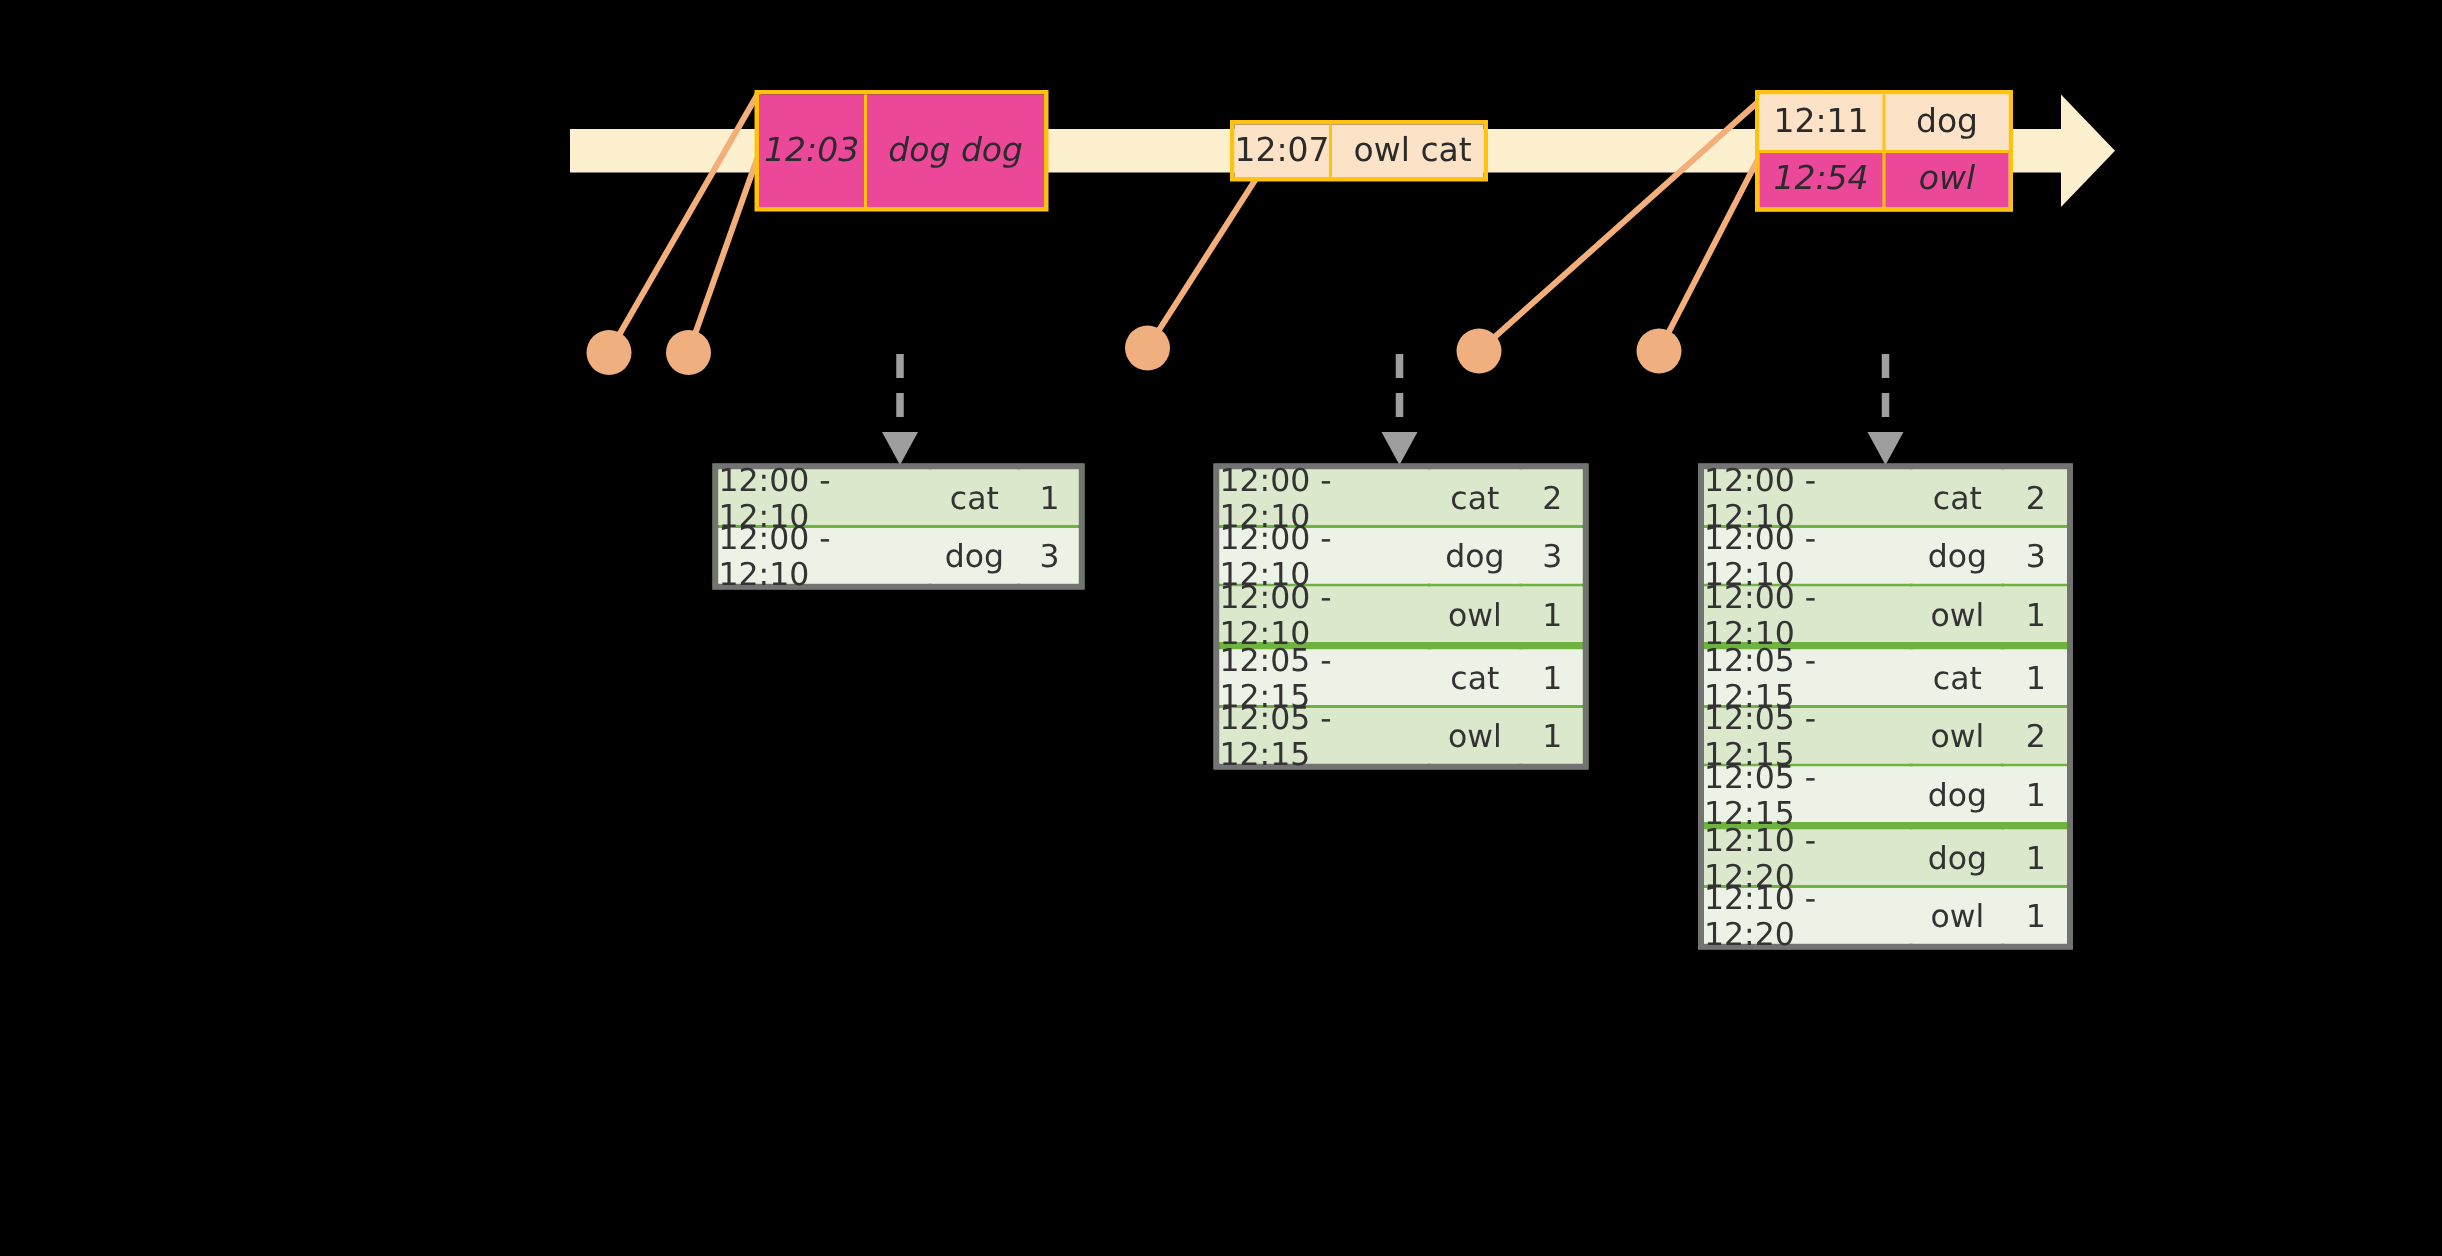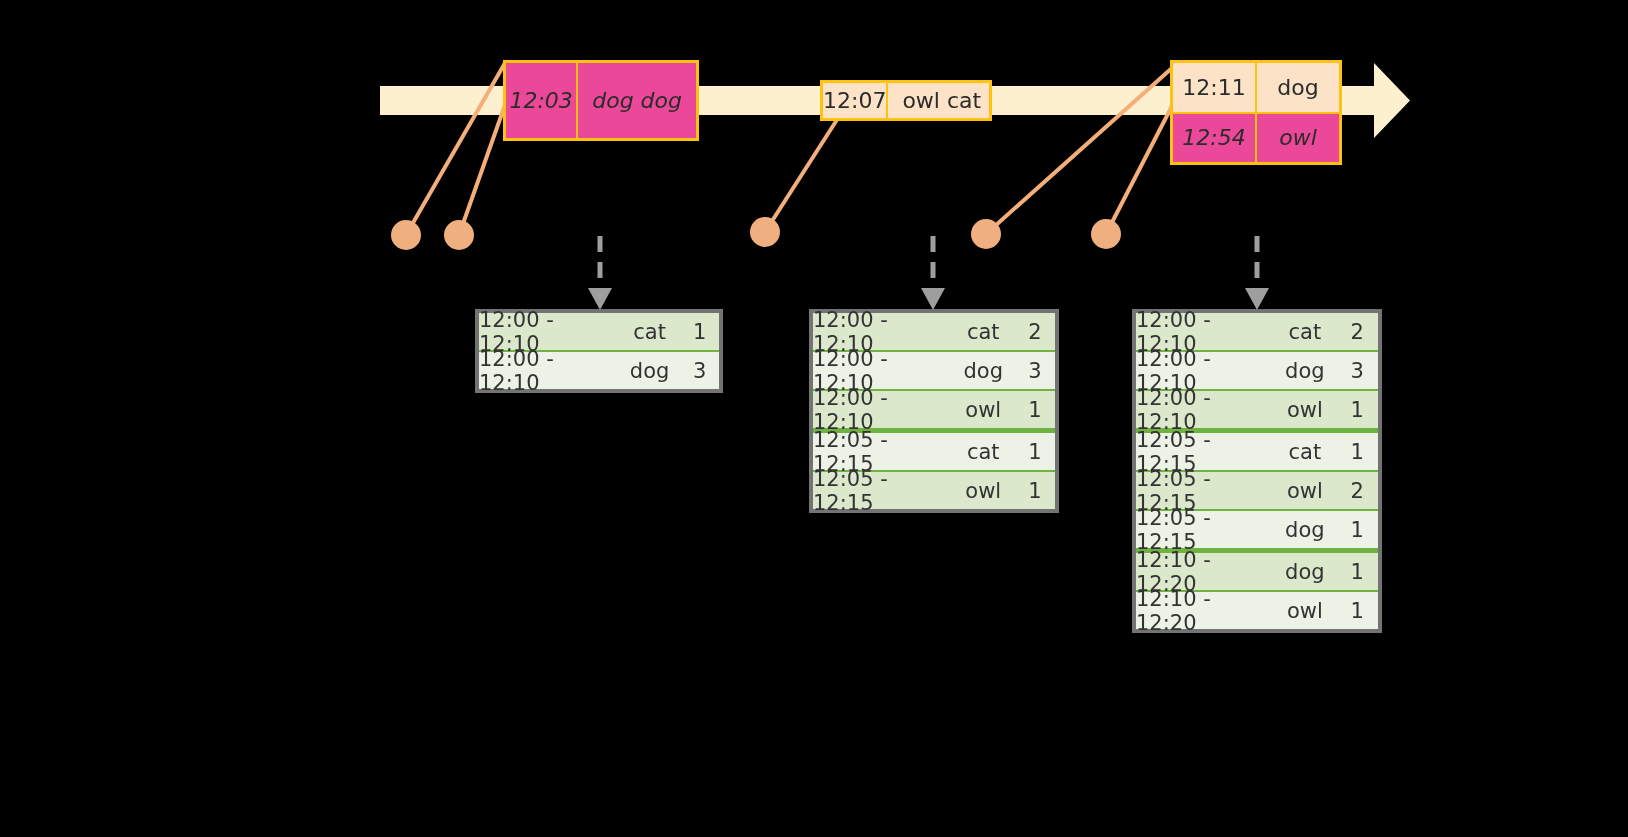--- a/index.html
+++ b/index.html
@@ -167,21 +167,21 @@
     </div>
   </div>
 
   <div class="event-box single" style="left:820px; top:80px; width:172px; height:41px;">
     <div class="event-row shade">
       <div class="ev-time">12:07</div>
       <div class="ev-words">owl cat</div>
     </div>
   </div>
 
-  <div class="event-box" style="left:1170px; top:60px; width:172px; height:105px;text-align:center;">
+  <div class="event-box" style="left:1170px; top:60px; width:172px; height:81px;text-align:center;">
     <div class="event-row shade">
       <div class="ev-time">12:11</div>
       <div class="ev-words">dog</div>
     </div>
     <div class="event-row plain">
       <div class="ev-time">12:54</div>
       <div class="ev-words">owl</div>
     </div>
   </div>
 

